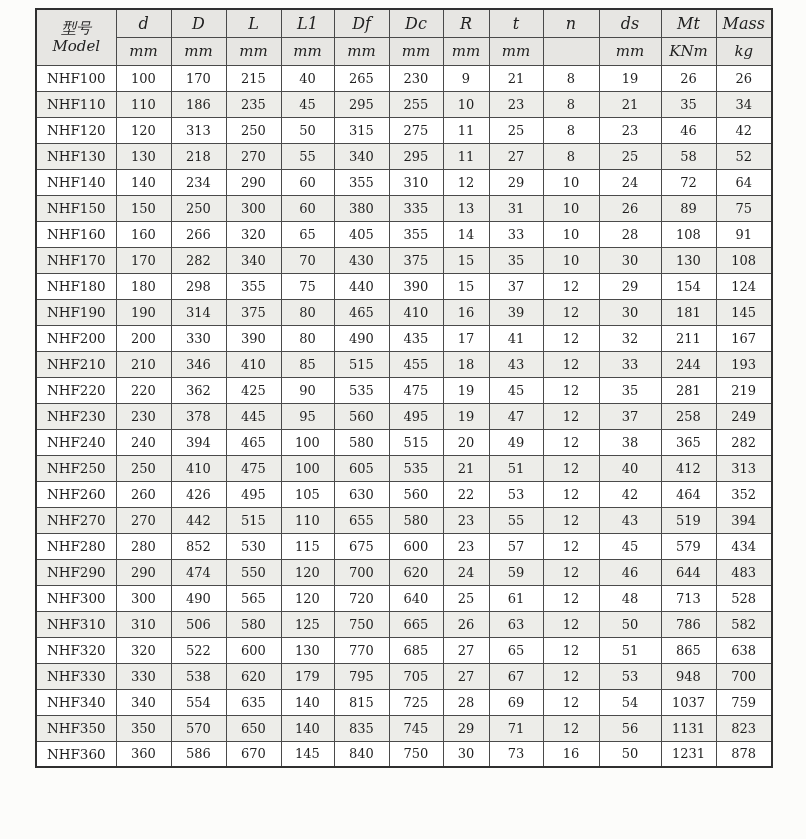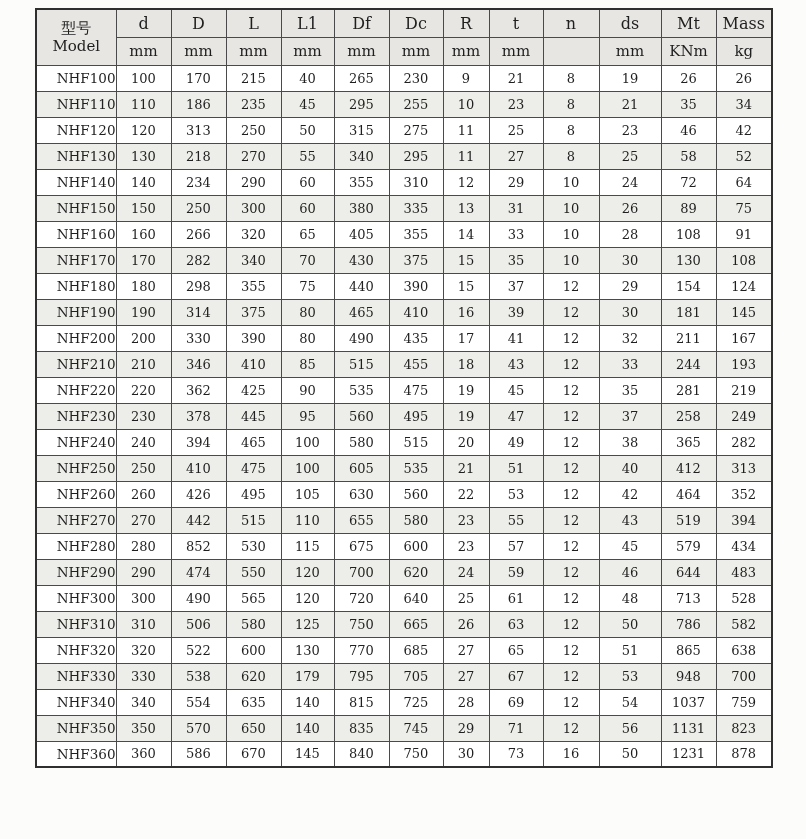--- a/index.html
+++ b/index.html
@@ -38,35 +38,35 @@
     text-align: center;
     vertical-align: middle;
     padding: 0;
     color: #1f1f1f;
     overflow: hidden;
     white-space: nowrap;
   }
   .nhf-table thead th {
     background: #e7e6e3;
     font-weight: normal;
+    font-style: italic;
   }
   .nhf-table thead tr { height: 28px; }
   .nhf-table thead .col-label { font-size: 16px; }
   .nhf-table thead .col-unit  { font-size: 15px; margin-top: 12px; }
   .nhf-table thead th.model-head {
     font-size: 15px;
     line-height: 1.25;
   }
   .nhf-table tbody tr { height: 26px; }
   .nhf-table tbody tr:nth-child(even) td,
   .nhf-table tbody tr:nth-child(even) th { background: #edede9; }
   .nhf-table tbody th.model-cell {
     font-weight: normal;
     font-size: 13.5px;
-    text-align: right;
   }
   .nhf-table tbody td {
     font-size: 13px;
   }
 </style>
 </head>
 <body>
 
 <div class="page">
 

